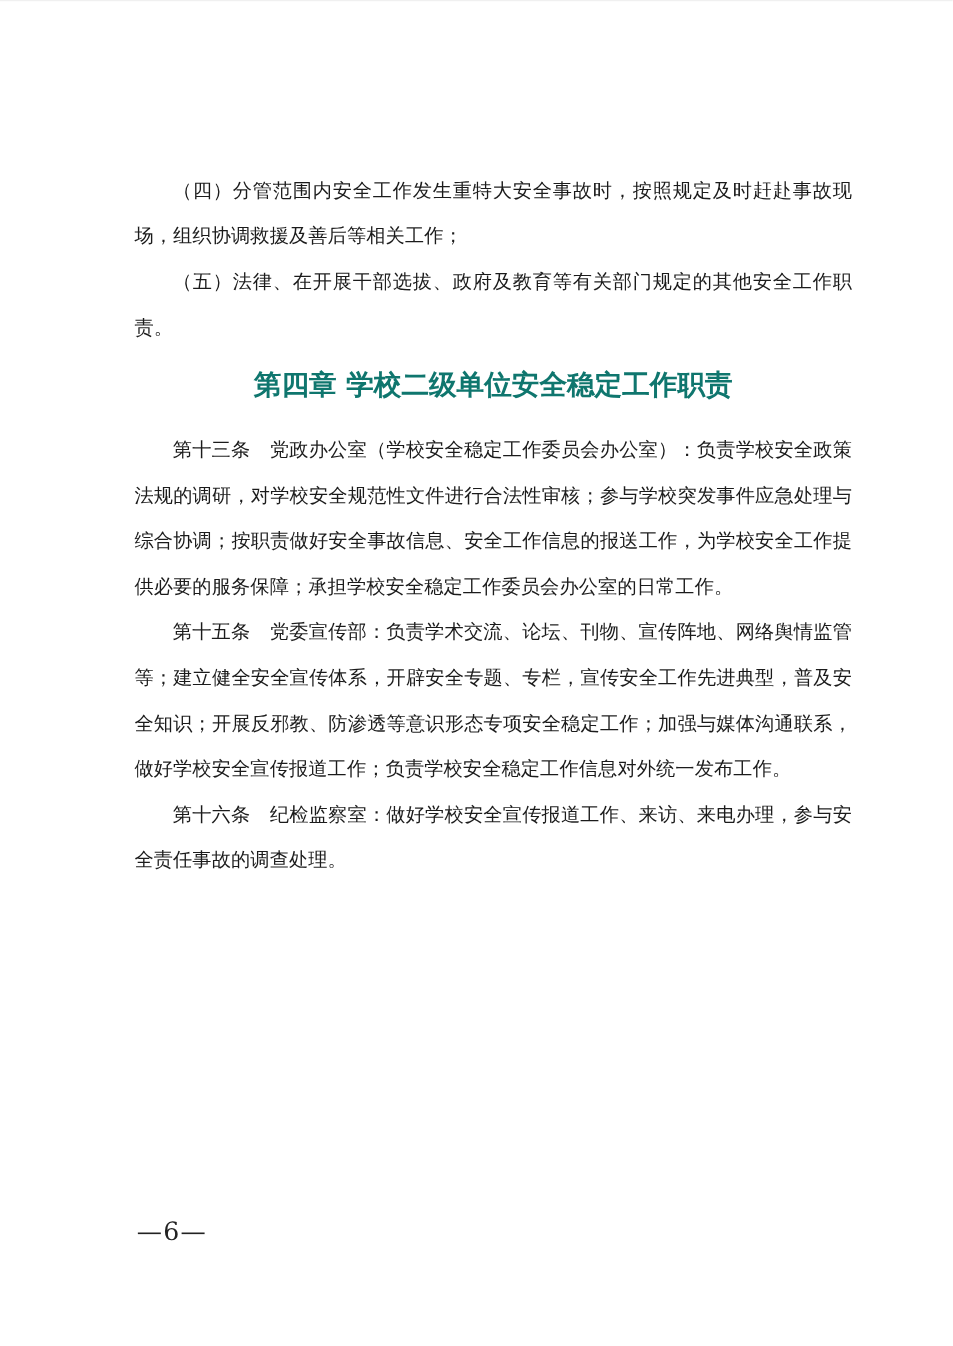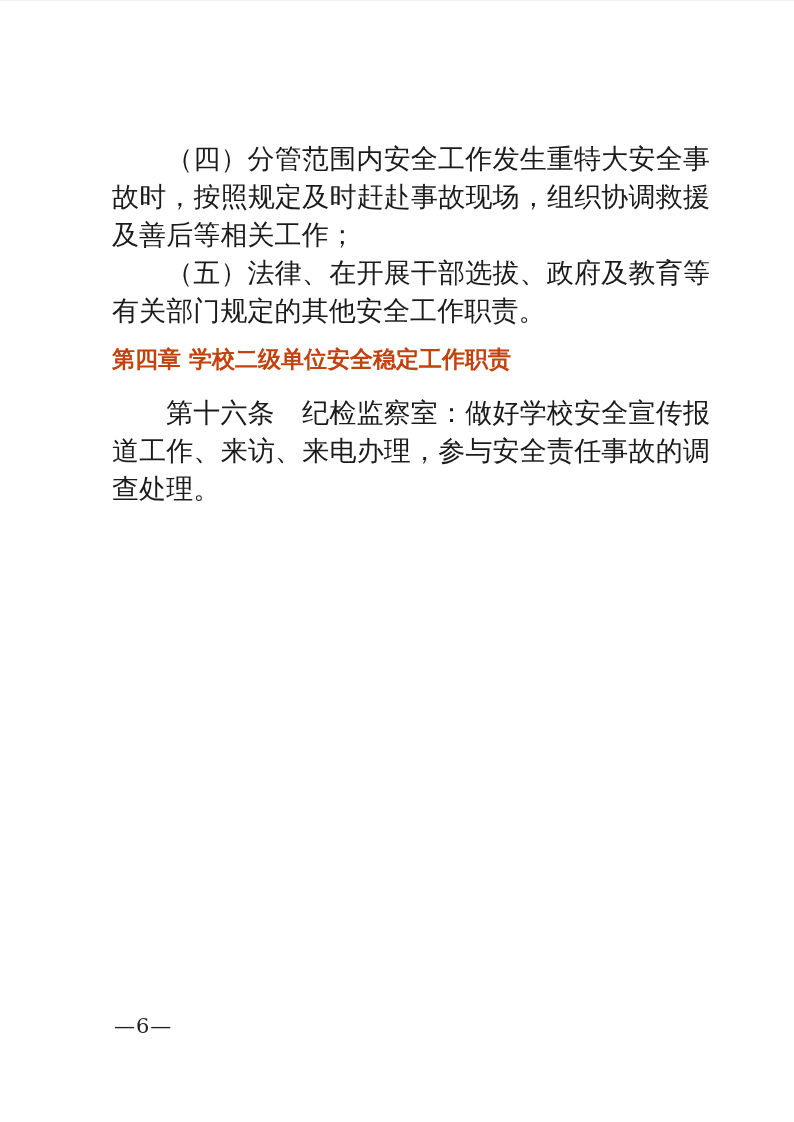--- a/index.html
+++ b/index.html
@@ -18,35 +18,35 @@
     border-top: 1px solid #f0f0f0;
   }
   .content {
     position: absolute;
     left: 112px;
     top: 139px;
     width: 598px;
   }
   .para {
     margin: 0;
-    font-size: 27px;
+    font-size: 16px;
     line-height: 38px;
     text-align: justify;
     text-indent: 2em;
     letter-spacing: 0.1px;
   }
   .chapter-heading {
     margin: 10px 0 16px 0;
     font-size: 23px;
     line-height: 38px;
     font-weight: bold;
-    text-align: left;
+    text-align: center;
     text-indent: 0;
     font-family: "DejaVu Sans", "Liberation Sans", sans-serif;
-    color: #c2410c;
+    color: #0f766e;
   }
   .footer {
     position: absolute;
     left: 114px;
     top: 1012px;
   }
   .page-number {
     font-size: 21px;
     line-height: 26px;
     color: #222222;
@@ -54,18 +54,20 @@
   }
 </style>
 </head>
 <body>
 
 <div class="page">
   <main class="content" id="doc-content">
       <p class="para">（四）分管范围内安全工作发生重特大安全事故时，按照规定及时赶赴事故现场，组织协调救援及善后等相关工作；</p>
       <p class="para">（五）法律、在开展干部选拔、政府及教育等有关部门规定的其他安全工作职责。</p>
       <h2 class="chapter-heading">第四章  学校二级单位安全稳定工作职责</h2>
+      <p class="para">第十三条　党政办公室（学校安全稳定工作委员会办公室）：负责学校安全政策法规的调研，对学校安全规范性文件进行合法性审核；参与学校突发事件应急处理与综合协调；按职责做好安全事故信息、安全工作信息的报送工作，为学校安全工作提供必要的服务保障；承担学校安全稳定工作委员会办公室的日常工作。</p>
+      <p class="para">第十五条　党委宣传部：负责学术交流、论坛、刊物、宣传阵地、网络舆情监管等；建立健全安全宣传体系，开辟安全专题、专栏，宣传安全工作先进典型，普及安全知识；开展反邪教、防渗透等意识形态专项安全稳定工作；加强与媒体沟通联系，做好学校安全宣传报道工作；负责学校安全稳定工作信息对外统一发布工作。</p>
       <p class="para">第十六条　纪检监察室：做好学校安全宣传报道工作、来访、来电办理，参与安全责任事故的调查处理。</p>
     </main>
   <footer class="footer">
     <span class="page-number">—6—</span>
   </footer>
 </div>
 
 </body></html>

